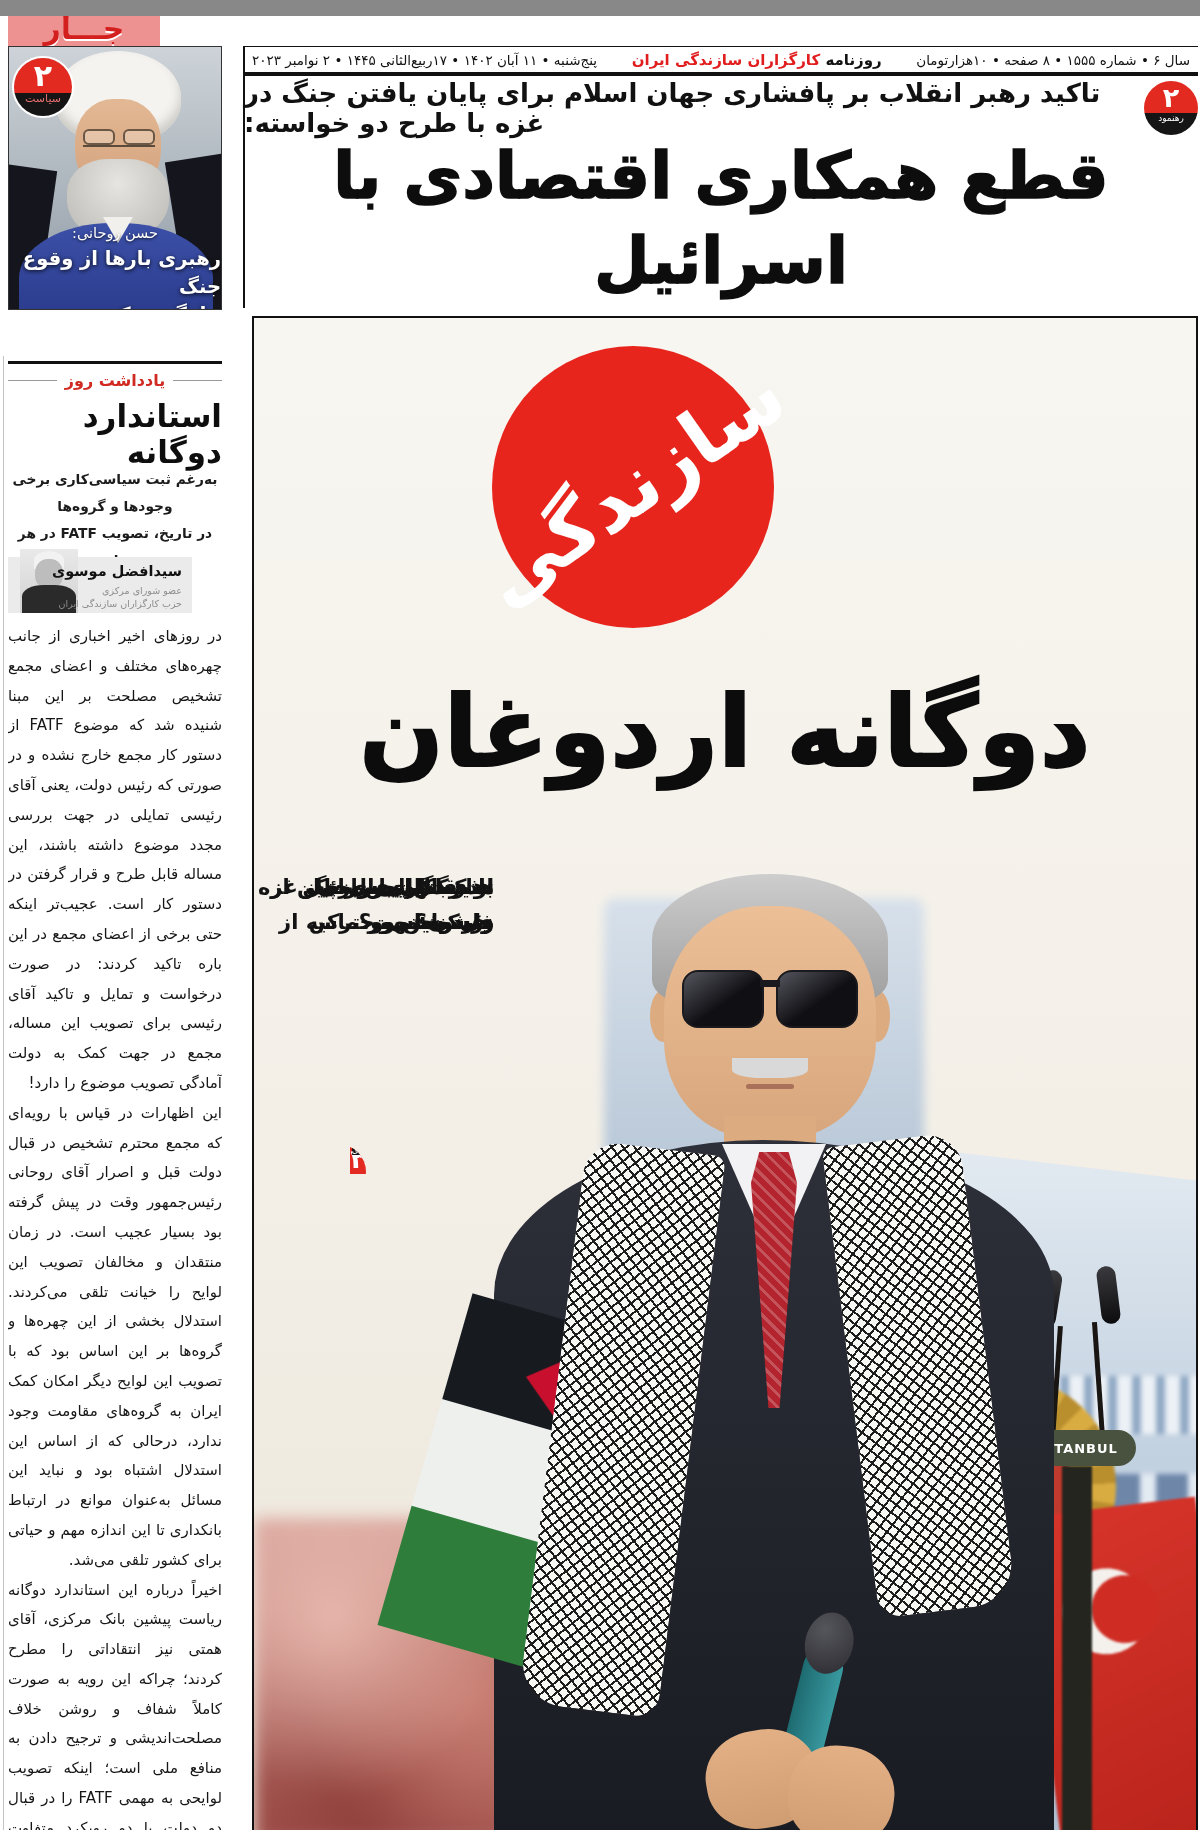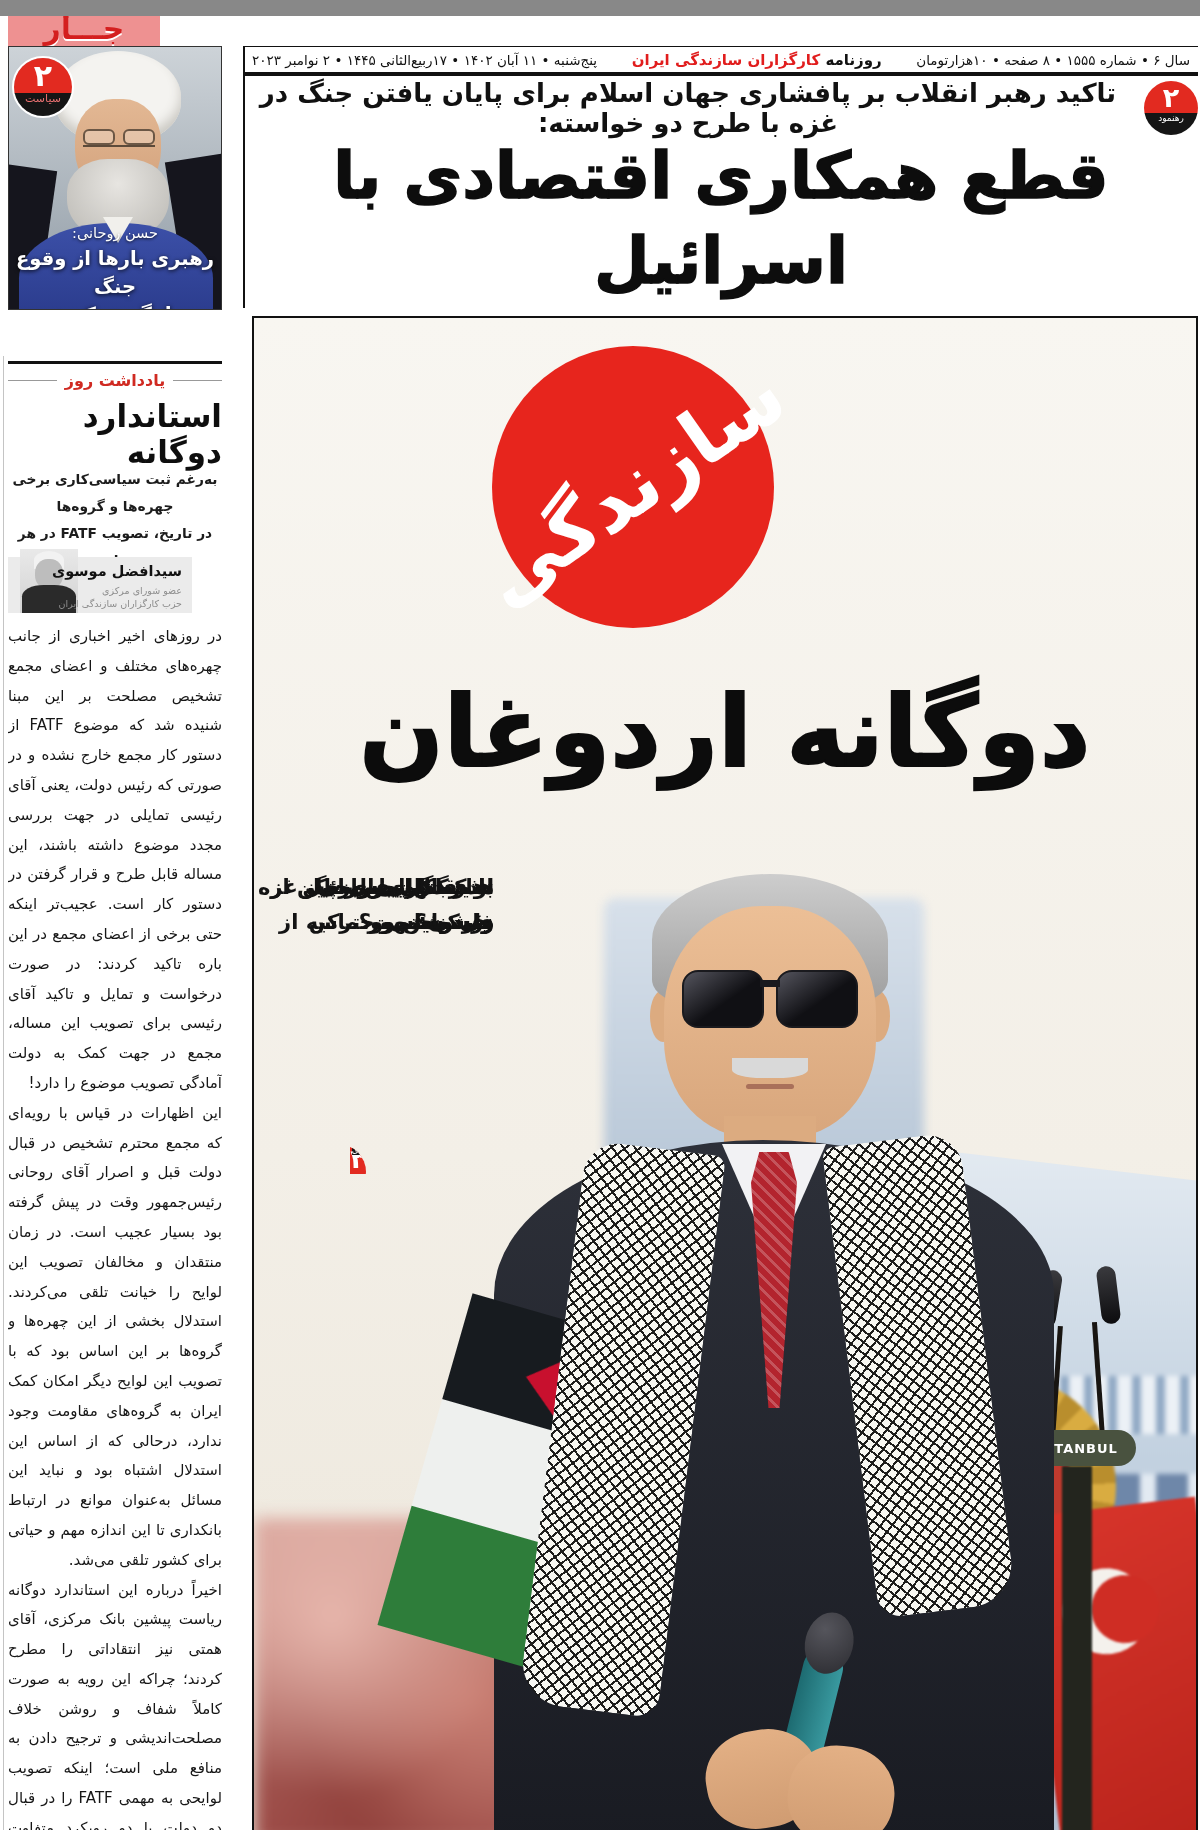--- a/index.html
+++ b/index.html
@@ -17,21 +17,21 @@
               border-top:1.5px solid #111; border-bottom:4px solid #111;
               display:flex; align-items:center; justify-content:space-between;
               padding:0 8px; font-size:13.5px; color:#111; }
   .mh-paper { font-weight:bold; font-size:15px; }
   .mh-paper .red { color:#e11d1d; }
   .vsep { position:absolute; left:243px; top:30px; width:2px; height:262px; background:#111; }
 
   
   .lead-kicker-row { position:absolute; left:244px; top:64px; width:954px; height:56px;
                      display:flex; align-items:center; gap:12px; }
-  .kicker { font-size:26px; font-weight:bold; color:#111; flex:1; text-align:center; }
+  .kicker { font-size:26px; font-weight:bold; color:#111; flex:1; text-align:left; }
   .headline { position:absolute; left:244px; top:118px; width:954px; text-align:center;
               font-weight:bold; font-size:64px; line-height:85px; color:#0d0d0d;
               -webkit-text-stroke:1.5px #0d0d0d; }
 
   
   .badge { border-radius:50%; overflow:hidden; display:flex; flex-direction:column; flex:none; }
   .badge .b-num { background:#e22a20; color:#fff; flex:1.5; display:flex; align-items:center;
                   justify-content:center; font-weight:bold; }
   .badge .b-label { background:#151515; color:#fff; flex:1; display:flex; align-items:flex-start;
                     justify-content:center; font-size:9px; line-height:11px; }
@@ -55,21 +55,21 @@
                border-bottom:2px solid #5c4a3a; display:flex; gap:8px; }
   .r-glasses i { flex:1; border:2px solid #6b5745; border-radius:6px; background:rgba(255,255,255,.25); }
   .r-beard { position:absolute; left:58px; top:112px; width:102px; height:82px;
              background:radial-gradient(circle at 50% 30%,#e7e5e1,#b9b7b2); border-radius:40% 40% 50% 50%; }
   .r-robe { position:absolute; left:10px; top:176px; width:194px; height:92px;
             background:linear-gradient(#3c50a8,#2b3c8d); border-radius:48% 48% 0 0/60% 60% 0 0; }
   .r-collar { position:absolute; left:94px; top:170px; width:30px; height:26px; background:#f1f0ec;
               clip-path:polygon(0 0,100% 0,50% 100%); }
   .ph-kicker { position:absolute; left:0; top:178px; width:100%; text-align:center; color:#fff;
                font-size:14.5px; text-shadow:0 1px 3px rgba(0,0,0,.8); z-index:3; }
-  .ph-title { position:absolute; left:0; top:198px; width:100%; text-align:center; color:#fff;
+  .ph-title { position:absolute; left:0; top:198px; width:100%; color:#fff;
               font-weight:bold; font-size:19.5px; line-height:28px; text-shadow:0 1px 4px rgba(0,0,0,.9); z-index:3; }
 
   
   .note-rule { position:absolute; left:8px; top:345px; width:214px; height:2.5px; background:#111; }
   .note-label { position:absolute; left:8px; top:355px; width:214px; display:flex; align-items:center; gap:8px;
                 color:#d02a22; font-weight:bold; font-size:16px; }
   .note-label::before, .note-label::after { content:""; flex:1; height:1px; background:#999; }
   .note-title { position:absolute; left:8px; top:382px; width:214px; 
                 font-weight:bold; font-size:31px; color:#0e0e0e; }
   .note-sub { position:absolute; left:8px; top:450px; width:214px; text-align:center;
@@ -239,21 +239,21 @@
   </div>
   <div class="badge badge-siasat">
     <div class="b-num">۲</div>
     <div class="b-label">سیاست</div>
   </div>
 
   <div class="note-rule"></div>
   <div class="note-label">یادداشت روز</div>
   <div class="note-title">استاندارد دوگانه</div>
   <div class="note-sub">
-    <div>به‌رغم ثبت سیاسی‌کاری برخی چهره‌ها و گروه‌ها</div>
+    <div>به‌رغم ثبت سیاسی‌کاری برخی وجود‌ها و گروه‌ها</div>
     <div>در تاریخ، تصویب FATF در هر زمانی</div>
     <div>اقدامی مبارک است</div>
   </div>
   <div class="author">
     <div class="a-photo">
       <div class="a-hair"></div>
       <div class="a-face"></div>
       <div class="a-suit"></div>
     </div>
     <div class="a-name">سیدافضل موسوی</div>

